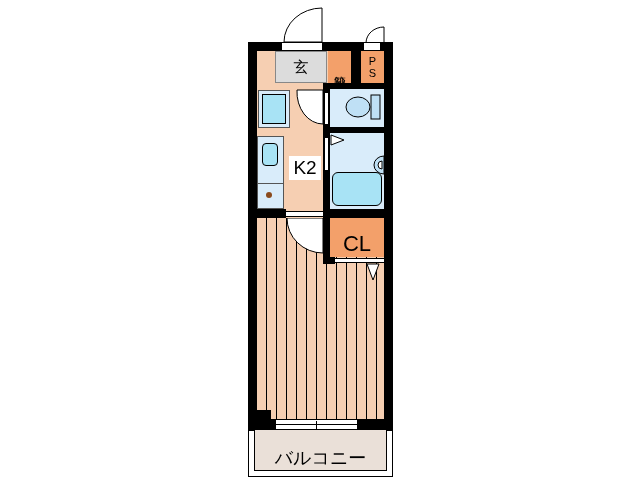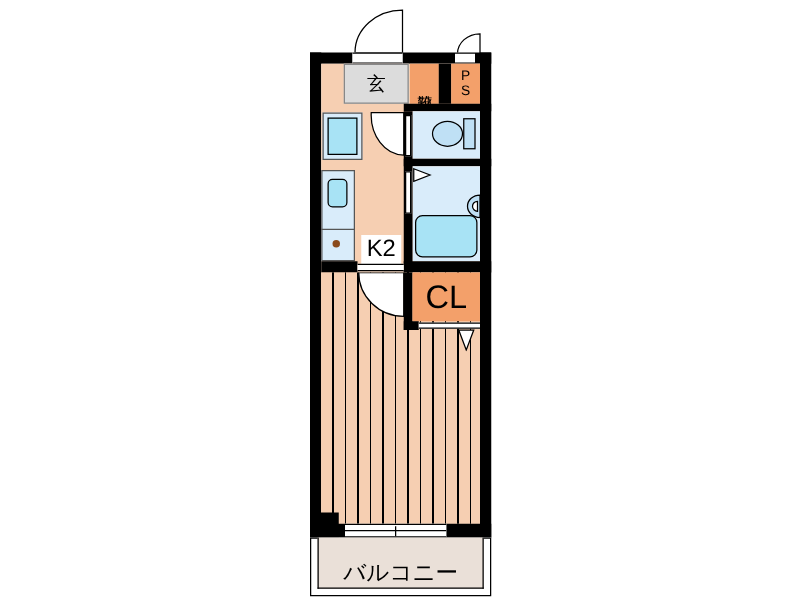--- a/index.html
+++ b/index.html
@@ -69,34 +69,34 @@
   <div class="abs" style="left:258px;top:90px;width:32px;height:38px;border:1px solid #555;background:#d9ecfa;">
     <div class="abs" style="left:3px;top:3px;width:24px;height:30px;border:1px solid #000;background:#a8e3f5;"></div>
   </div>
   <svg class="abs" style="left:296px;top:89px;width:28px;height:36px;" viewBox="0 0 28 36">
     <path d="M27 1 L27 35 A26 32 0 0 1 1 1 Z" fill="#fff" stroke="#000" stroke-width="1"></path>
   </svg>
   <div class="abs" style="left:257px;top:136px;width:27px;height:73px;background:#d9ecfa;border:1px solid #555;"></div>
   <div class="abs" style="left:262px;top:143px;width:16px;height:23px;background:#a8e3f5;border:1px solid #000;border-radius:4px;"></div>
   <div class="abs" style="left:257px;top:183px;width:27px;height:1px;background:#555;"></div>
   <div class="abs" style="left:266px;top:192px;width:6px;height:6px;background:#8a4a1c;border-radius:50%;"></div>
-  <div class="abs lbl" style="left:289px;top:156px;width:32px;height:24px;background:#fff;font-size:19px;margin-top:32px;">
+  <div class="abs lbl" style="left:289px;top:156px;width:32px;height:24px;background:#fff;font-size:19px;">
     <span>K2</span>
   </div>
 
   <div class="abs wall" style="left:257px;top:209px;width:29px;height:9px;"></div>
   <div class="abs" style="left:286px;top:211px;width:37px;height:6px;background:#fff;border-top:1px solid #000;border-bottom:1px solid #000;"></div>
 
   <div class="abs" style="left:257px;top:218px;width:127px;height:201px;background:repeating-linear-gradient(90deg,#f6cfb2 0px,#f6cfb2 9px,#000 9px,#000 10px);"></div>
   <svg class="abs" style="left:286px;top:218px;width:38px;height:36px;" viewBox="0 0 38 36">
     <path d="M1 0 L37 0 L37 35 A36 35 0 0 1 1 0 Z" fill="#fff" stroke="#000" stroke-width="1"></path>
   </svg>
 
   <div class="abs wall" style="left:323px;top:218px;width:7px;height:46px;"></div>
-  <div class="abs lbl" style="left:330px;top:218px;width:54px;height:39px;background:#f3a06a;font-size:26px;">
+  <div class="abs lbl" style="left:330px;top:218px;width:54px;height:39px;background:#f3a06a;font-size:22px;align-items:flex-end;">
     <span>CL</span>
   </div>
   <div class="abs wall" style="left:323px;top:257px;width:12px;height:7px;"></div>
   <div class="abs" style="left:335px;top:258px;width:49px;height:5px;background:#fff;border-top:1px solid #000;border-bottom:1px solid #000;"></div>
   <svg class="abs" style="left:366px;top:263px;width:14px;height:18px;" viewBox="0 0 14 18">
     <path d="M1 1 L13 1 L7 17 Z" fill="#fff" stroke="#000" stroke-width="1"></path>
   </svg>
 
 
   <div class="abs wall" style="left:248px;top:410px;width:23px;height:20px;"></div>

